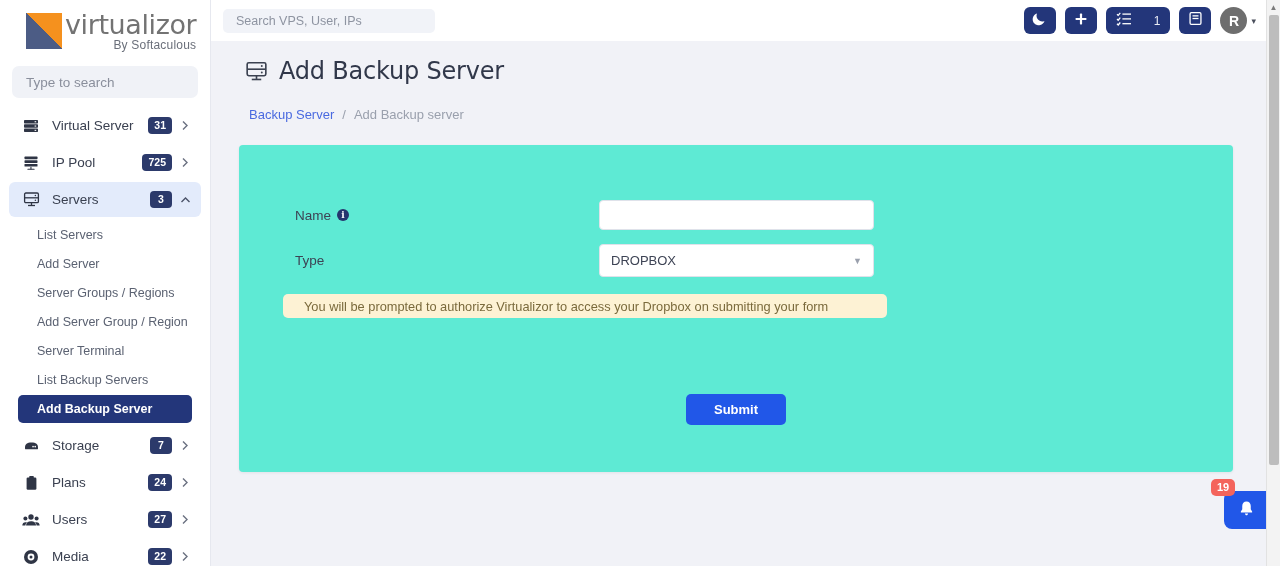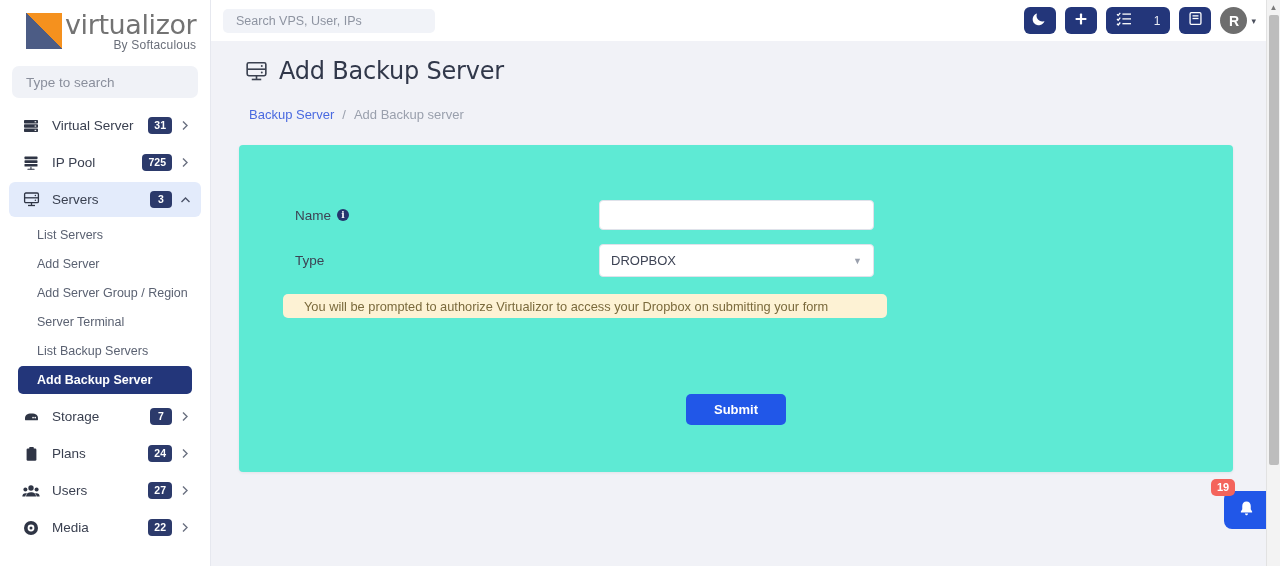--- a/index.html
+++ b/index.html
@@ -352,20 +352,21 @@
         <span class="nav-caret">
           <svg width="11" height="8" viewBox="0 0 11 8" fill="none" stroke="#4a5268" stroke-width="1.4">
               <path d="M1.5 6 L5.5 2 L9.5 6"></path>
             </svg>
         </span>
       </div>
 
       <div class="submenu">
         <div class="sub-item">List Servers</div>
         <div class="sub-item">Add Server</div>
+        <div class="sub-item">Server Groups / Regions</div>
         <div class="sub-item">Add Server Group / Region</div>
         <div class="sub-item">Server Terminal</div>
         <div class="sub-item">List Backup Servers</div>
         <div class="sub-item active">Add Backup Server</div>
       </div>
 
       <div class="nav-item">
         <span class="nav-ico">
           <svg width="17" height="17" viewBox="0 0 17 17" fill="#2f3545">
             <path d="M2 10.5 C2 7 4 5.5 8.5 5.5 C13 5.5 15 7 15 10.5 L15 11.4 C15 12 14.6 12.3 14 12.3 L3 12.3 C2.4 12.3 2 12 2 11.4 Z"></path>

